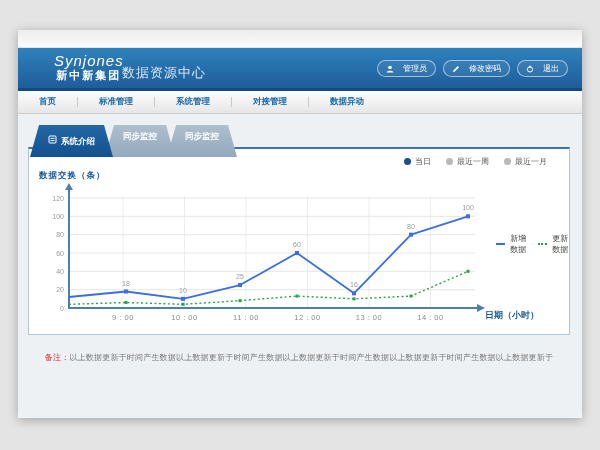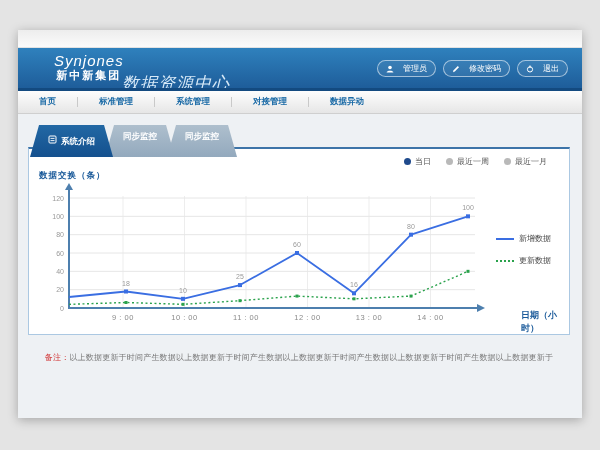--- a/index.html
+++ b/index.html
@@ -8,21 +8,21 @@
   .page{position:absolute;left:18px;top:30px;width:564px;height:388px;background:#ffffff;
         box-shadow:0 2px 10px rgba(0,0,0,0.28);}
   .top-strip{position:absolute;left:0;top:0;width:564px;height:18px;
         background:linear-gradient(#ededed,#fbfbfb);border-bottom:1px solid #e2e2e2;box-sizing:border-box;}
   
   .hdr{position:absolute;left:0;top:18px;width:564px;height:40px;
        background:linear-gradient(#2f81bd,#1e5d9a);}
   .logo{position:absolute;left:36px;top:5px;color:#fff;text-align:center;line-height:1.1;}
   .logo .l1{font-size:15px;font-weight:normal;font-style:italic;letter-spacing:1px;}
   .logo .l2{font-size:11px;font-weight:bold;letter-spacing:2px;font-family:Liberation Mono, monospace;}
-  .app-title{position:absolute;left:104px;top:24px;color:#d8eaf8;font-size:17px;letter-spacing:1px;font-style:italic;}
+  .app-title{position:absolute;left:104px;top:16px;color:#d8eaf8;font-size:13px;letter-spacing:1px;}
   .hdr-btns{position:absolute;right:14px;top:12px;display:flex;gap:7px;}
   .pill{height:15px;border:1px solid rgba(255,255,255,0.55);border-radius:9px;display:flex;
         align-items:center;gap:9px;padding:0 8px;color:#fff;font-size:8px;background:rgba(255,255,255,0.07);cursor:pointer;}
   .pill svg{display:block;}
   
   .nav-topline{position:absolute;left:0;top:58px;width:564px;height:3px;background:#134a80;}
   .navbar{position:absolute;left:0;top:61px;width:564px;height:23px;box-sizing:border-box;
           background:linear-gradient(#fdfdfd,#e6e6e6);border-bottom:1px solid #cfcfcf;
           display:flex;align-items:center;}
   .nav-item{font-size:8.5px;font-weight:bold;color:#1a6aa6;padding:0 21px;cursor:pointer;white-space:nowrap;}
@@ -39,22 +39,22 @@
          border:1px solid #abc8e2;border-top:2px solid #3d74a8;box-sizing:border-box;}
   
   .radios{position:absolute;right:22px;top:7px;display:flex;gap:15px;align-items:center;}
   .radio{display:flex;align-items:center;gap:4px;font-size:8px;color:#555;cursor:pointer;}
   .dot{width:7px;height:7px;border-radius:50%;}
   .dot.sel{background:#1f4a8c;}
   .dot.unsel{background:#b9b9b9;}
   
   .ylabel{position:absolute;left:10px;top:21px;font-size:8.5px;font-weight:bold;color:#1a5a9a;letter-spacing:1px;}
   #chart-svg{position:absolute;left:20px;top:33px;}
-  .xlabel{position:absolute;left:456px;top:160px;font-size:9px;font-weight:bold;color:#1a5a9a;margin-left:36px;}
-  .legend{position:absolute;left:467px;top:84px;display:flex;flex-direction:column;gap:11px;}
+  .xlabel{position:absolute;left:456px;top:160px;font-size:9px;font-weight:bold;color:#1a5a9a;}
+  .legend{position:absolute;left:467px;top:84px;display:flex;flex-direction:row;gap:11px;}
   .legend-item{display:flex;align-items:center;gap:5px;font-size:8px;color:#444;}
   .sample{width:18px;height:0;}
   .sample.solid{border-top:2px solid #3a6ee2;}
   .sample.dotted{border-top:2px dotted #2aa24c;}
   .note{position:absolute;left:0;right:0;top:203px;text-align:center;font-size:8px;color:#777;letter-spacing:0.2px;white-space:nowrap;}
   .note .red{color:#d03030;margin-top:48px;}
 </style>
 </head>
 <body>
 

